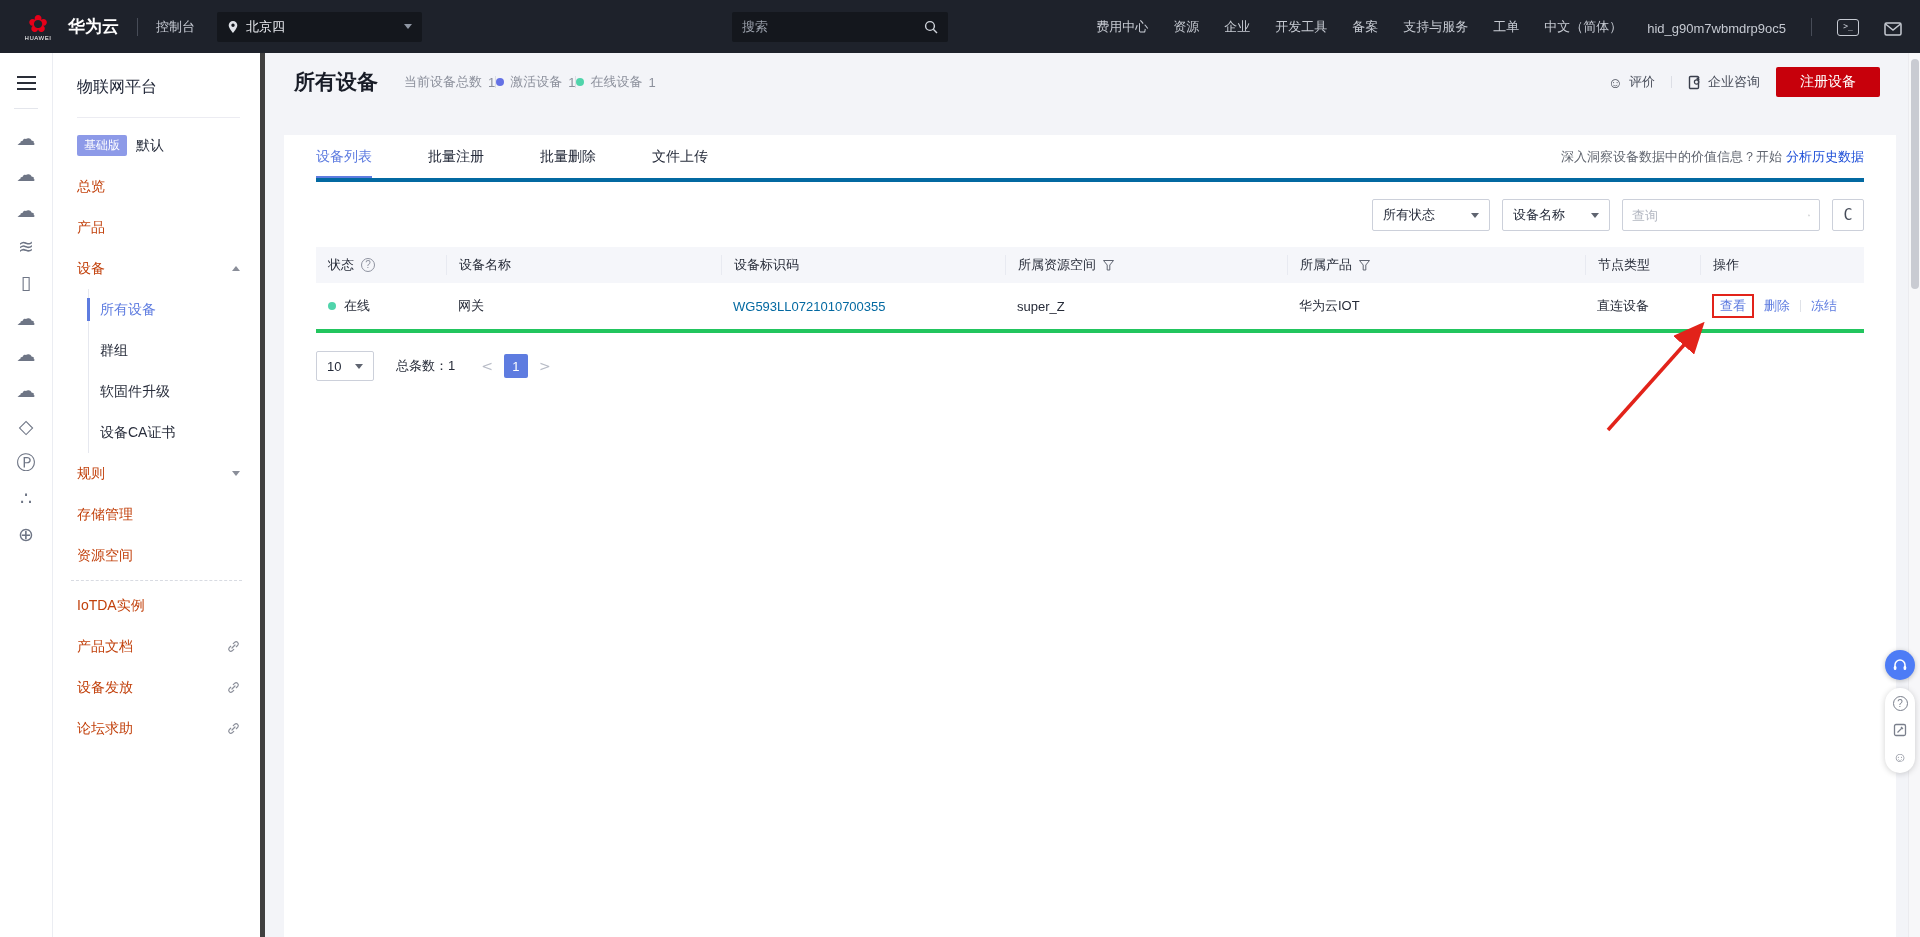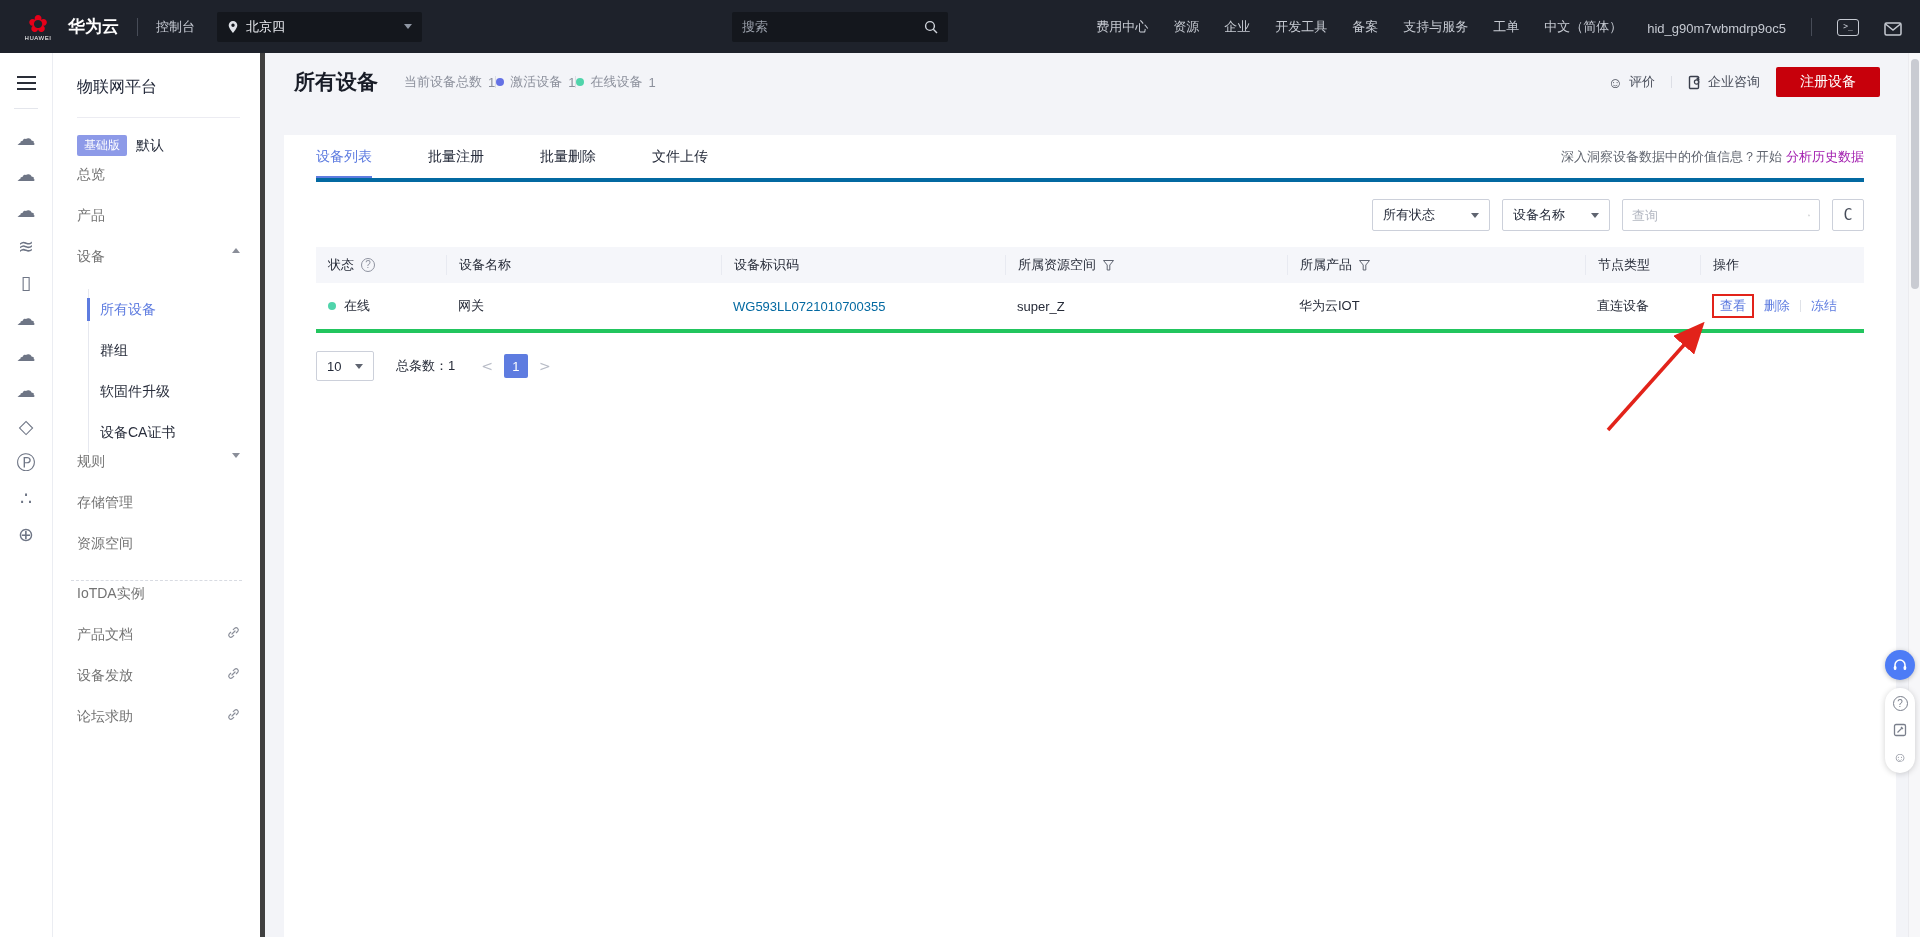--- a/index.html
+++ b/index.html
@@ -39,22 +39,22 @@
   .rail-icons span { height:36px; display:flex; align-items:center; justify-content:center;
     font-size:19px; color:#6e7585; cursor:pointer; }
 
   
   .sidenav { position:fixed; left:53px; top:53px; bottom:0; width:212px; background:#fff;
     border-right:5px solid #404040; z-index:40; }
   .side-title { font-size:16px; color:#1c2233; margin:24px 0 0 24px; }
   .side-div { border-top:1px solid #ececf2; margin:19px 20px 0 24px; }
   .edition { display:flex; align-items:center; gap:9px; margin:17px 0 10px 24px; }
   .badge { background:#8d9ae8; color:#fff; font-size:12px; padding:2px 7px; border-radius:2px; }
-  .m-item { position:relative; height:41px; display:flex; align-items:flex-start; padding-left:24px;
-    font-size:14px; color:#737373; cursor:pointer; }
+  .m-item { position:relative; height:41px; display:flex; align-items:center; padding-left:24px;
+    font-size:14px; color:#c2410c; cursor:pointer; }
   .m-item .arrow-up { position:absolute; right:20px; width:0; height:0;
     border-left:4px solid transparent; border-right:4px solid transparent; border-bottom:5px solid #8a8e99; }
   .m-item .arrow-dn { position:absolute; right:20px; width:0; height:0;
     border-left:4px solid transparent; border-right:4px solid transparent; border-top:5px solid #8a8e99; }
   .sub { margin-left:35px; border-left:1px solid #e6e8ef; }
   .sub-item { position:relative; height:41px; display:flex; align-items:center; padding-left:11px;
     font-size:14px; color:#2a2f3d; cursor:pointer; }
   .sub-item.active { color:#5e7ce0; }
   .sub-item.active::before { content:''; position:absolute; left:-2px; top:9px; bottom:9px; width:3px; background:#5e7ce0; }
   .red-dot { width:6px; height:6px; border-radius:50%; background:#f45c5c; margin-left:10px; }
@@ -73,21 +73,21 @@
   .head-actions { margin-left:auto; display:flex; align-items:center; gap:16px; font-size:13px; color:#4a4f5c; }
   .smiley { font-size:15px; color:#4a4f5c; }
   .btn-register { width:104px; height:30px; background:#c7000b; color:#fff; font-size:14px;
     display:flex; align-items:center; justify-content:center; border-radius:2px; cursor:pointer; }
 
   .card { position:absolute; left:19px; top:82px; right:24px; bottom:0; background:#fff; padding:0 32px; }
   .tabs-row { display:flex; align-items:flex-end; border-bottom:4px solid #0369a1; padding-top:16px; height:47px; }
   .tab { margin-right:56px; padding-bottom:12px; font-size:14px; color:#252b3a; cursor:pointer; }
   .tab.active { color:#5e7ce0; border-bottom:2px solid #5e7ce0; padding-bottom:10px; }
   .insight { margin-left:auto; padding-bottom:12px; font-size:13px; color:#60656f; }
-  .insight a { color:#a21caf; text-decoration:none; margin-left:4px; cursor:pointer; }
+  .insight a { color:#1d4ed8; text-decoration:none; margin-left:4px; cursor:pointer; }
 
   .filterbar { margin-top:17px; display:flex; justify-content:flex-end; gap:12px; }
   .select { height:32px; border:1px solid #ccd0da; border-radius:2px; display:flex; align-items:center;
     padding:0 10px; font-size:13px; color:#252b3a; cursor:pointer; }
   .select .caret { margin-left:auto; border-top-color:#5f6470; }
   .sel-status { width:118px; } .sel-field { width:108px; }
   .query { width:198px; height:32px; border:1px solid #ccd0da; border-radius:2px; display:flex; align-items:center; padding:0 9px; }
   .query input { flex:1; border:none; outline:none; font-size:13px; color:#252b3a; }
   .query input::placeholder { color:#b4b8c2; }
   .refresh { width:32px; height:32px; border:1px solid #ccd0da; border-radius:2px; display:flex;

